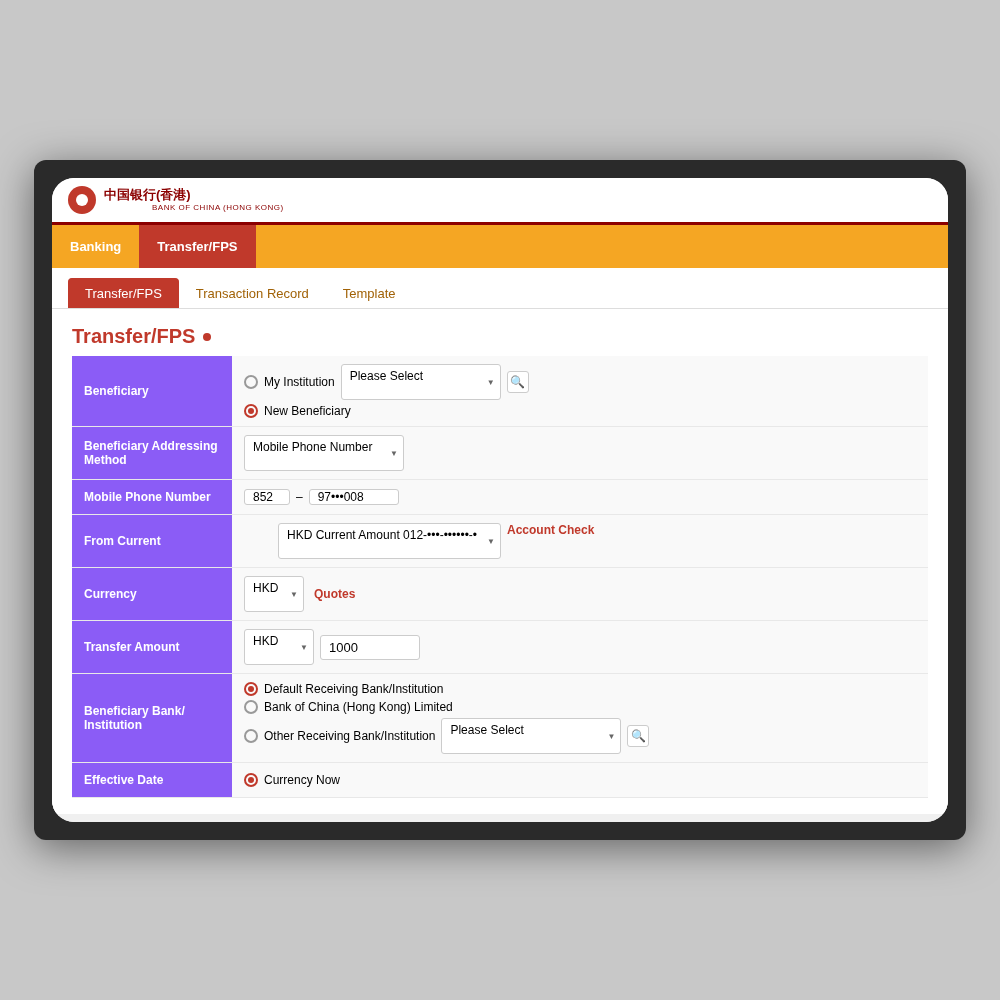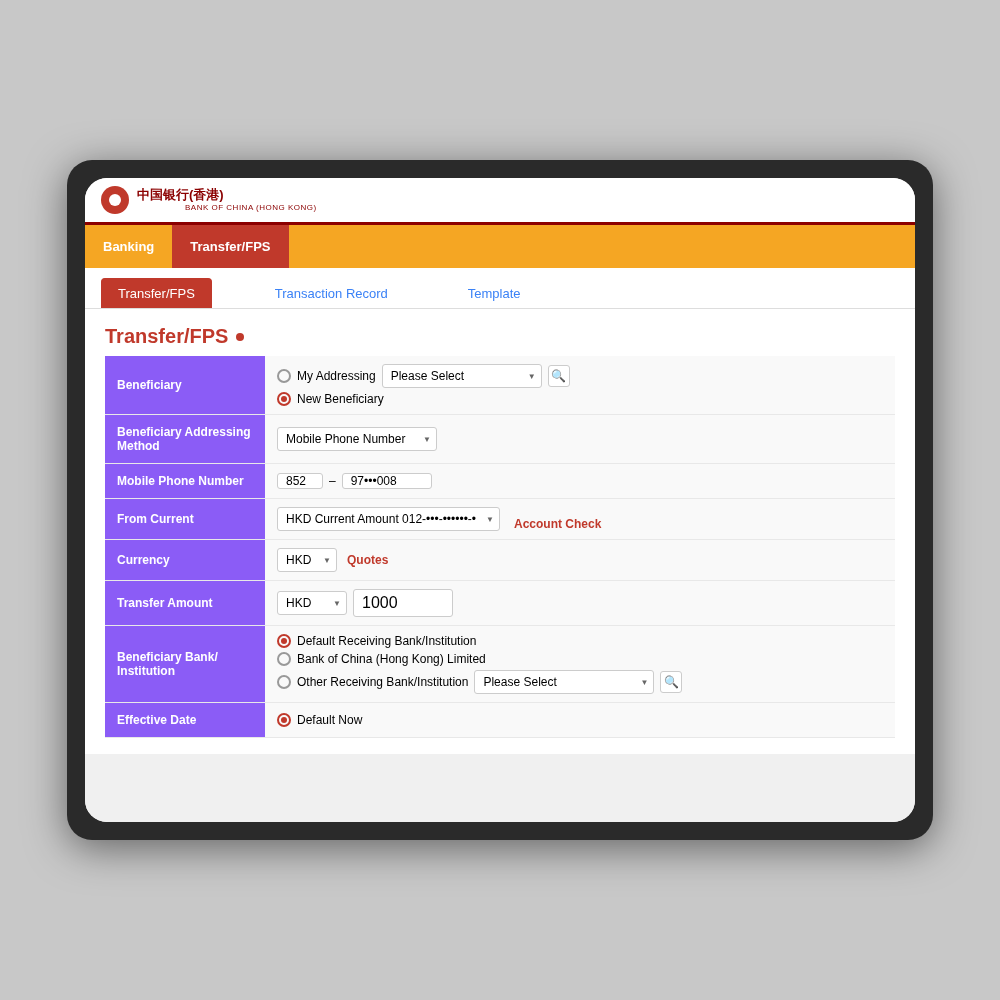--- a/index.html
+++ b/index.html
@@ -6,24 +6,24 @@
     body {
       background: #c8c8c8;
       display: flex;
       justify-content: center;
       align-items: center;
       width: 1000px;
       height: 1000px;
       font-family: Arial, sans-serif;
     }
     .tablet-outer {
-      width: 866px;
+      width: 932px;
       height: 680px;
       background: #2a2a2a;
-      border-radius: 25px;
+      border-radius: 12px;
       padding: 18px;
       box-shadow: 0 8px 40px rgba(0,0,0,0.5);
     }
     .tablet-screen {
       width: 100%;
       height: 100%;
       background: #fff;
       border-radius: 22px;
       overflow: hidden;
       display: flex;
@@ -104,22 +104,21 @@
       border-bottom: none;
       border-radius: 4px 4px 0 0;
       color: #333;
     }
     .tab.active {
       background: #c0392b;
       color: #fff;
       border-color: #c0392b;
     }
     .tab:not(.active) {
-      color: #3b82f6;
-      margin-left: 46px;
+      color: #a16207;
     }
 
     
     .form-card {
       background: #fff;
       margin: 0;
       padding: 16px 20px;
     }
     .form-title {
       color: #c0392b;
@@ -163,21 +162,21 @@
       vertical-align: middle;
       font-size: 12px;
     }
     .select-with-arrow {
       position: relative;
       display: inline-block;
     }
     .select-with-arrow select {
       border: 1px solid #ccc;
       background: #fff;
-      padding: 4px 22px 4px 8px;
+      padding: 4px 22px 16px 8px;
       font-size: 12px;
       border-radius: 3px;
       appearance: none;
       -webkit-appearance: none;
       cursor: pointer;
       min-width: 160px;
     }
     .select-with-arrow::after {
       content: '▼';
       position: absolute;
@@ -256,21 +255,21 @@
       font-size: 12px;
       border-radius: 3px;
       background: #fff;
       appearance: none;
       -webkit-appearance: none;
       cursor: pointer;
     }
     .amount-input {
       border: 1px solid #ccc;
       padding: 4px 8px;
-      font-size: 16px;
+      font-size: 13px;
       border-radius: 3px;
       background: #fff;
       width: 100px;
     }
     .from-account-select {
       border: 1px solid #ccc;
       background: #fff;
       padding: 4px 22px 4px 8px;
       font-size: 11px;
       border-radius: 3px;
@@ -326,21 +325,21 @@
 
         <table class="form-table">
 
           <tbody>
               <tr>
             <td class="form-label">Beneficiary</td>
             <td class="form-value">
               <div class="radio-group">
                 <div class="radio-row">
                   <div class="radio-dot empty"></div>
-                  <span>My Addressing</span>
+                  <span>My Institution</span>
                   <div class="select-with-arrow">
                     <select>
                       <option>Please Select</option>
                     </select>
                   </div>
                   <div class="search-icon">🔍</div>
                 </div>
                 <div class="radio-row">
                   <div class="radio-dot filled"></div>
                   <span>New Beneficiary</span>
@@ -367,21 +366,21 @@
                 <input type="text" class="text-input" style="width: 46px;" value="852">
                 <span>–</span>
                 <input type="text" class="text-input" style="width: 90px;" value="97•••008">
               </div>
             </td>
           </tr>
 
           <tr>
             <td class="form-label">From Current</td>
             <td class="form-value">
-              <div style="display:inline-flex;align-items:flex-end;gap:8px;">
+              <div style="display:inline-flex;align-items:flex-start;gap:0;margin-left:34px;">
                 <div class="select-with-arrow">
                   <select class="from-account-select">
                     <option>HKD Current Amount 012-•••-••••••-•</option>
                   </select>
                 </div>
                 <a href="#" class="account-check-link">Account Check</a>
               </div>
             </td>
           </tr>
 
@@ -437,21 +436,21 @@
                 </div>
               </div>
             </td>
           </tr>
 
           <tr>
             <td class="form-label">Effective Date</td>
             <td class="form-value">
               <div class="radio-row">
                 <div class="radio-dot filled"></div>
-                <span>Default Now</span>
+                <span>Currency Now</span>
               </div>
             </td>
           </tr>
 
         </tbody>
           </table>
       </div>
     </div>
 
   </div>

